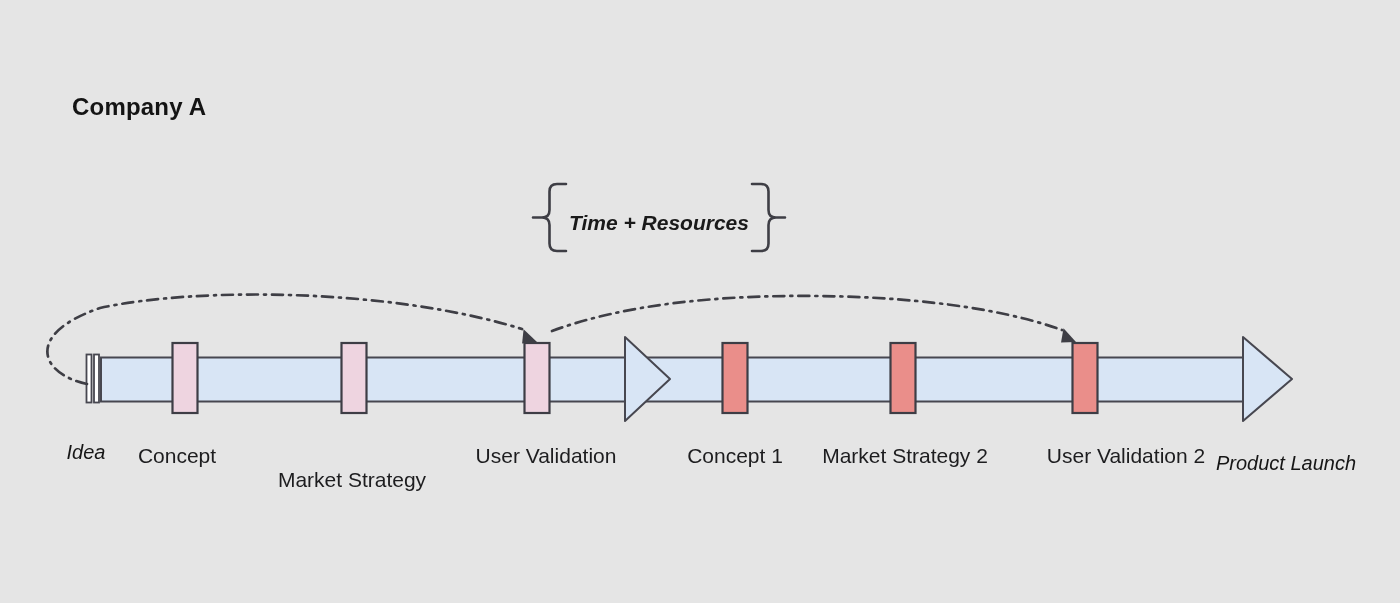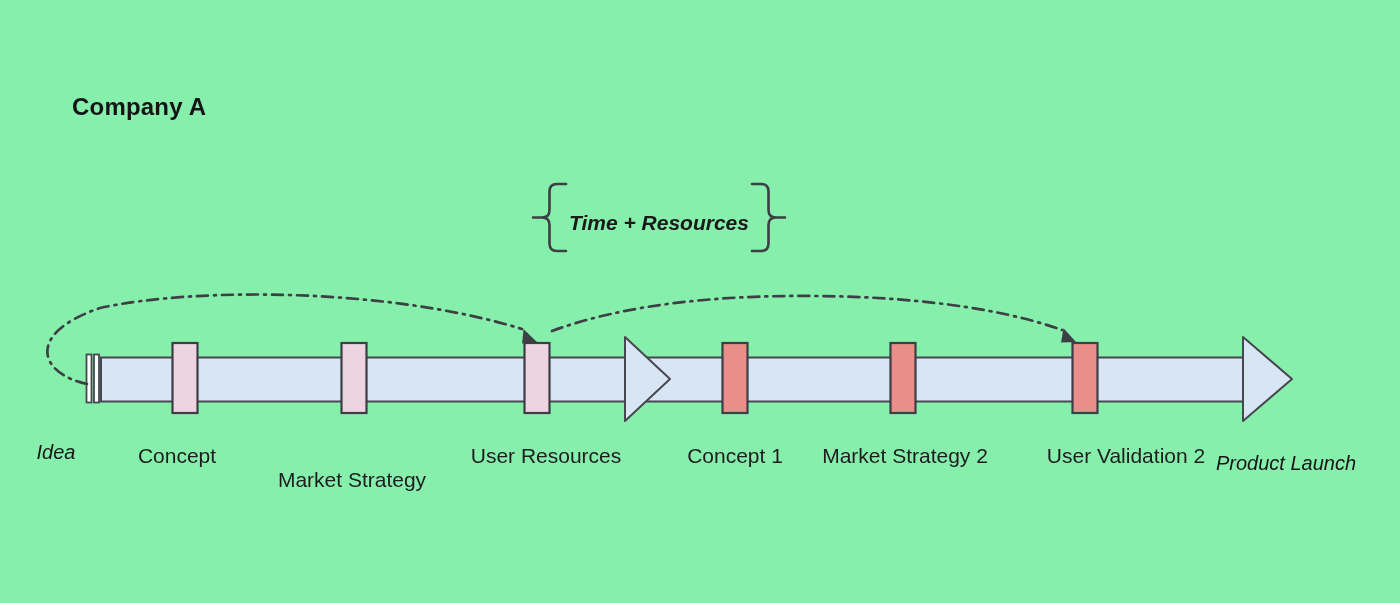--- a/index.html
+++ b/index.html
@@ -1,20 +1,20 @@
 <!DOCTYPE html>
 <html><head>
 <meta charset="utf-8">
 <style>
   html, body { margin: 0; padding: 0; background: #ffffff; }
   .canvas {
     position: relative;
     width: 1400px;
     height: 603px;
-    background: #86efac;
+    background: #e5e5e5;
     font-family: "Liberation Sans", sans-serif;
     overflow: hidden;
   }
   .title {
     position: absolute;
     left: 72px;
     top: 93px;
     font-size: 24px;
     font-weight: 700;
     color: #141414;
@@ -82,22 +82,22 @@
 
     <path d="M 552 331 C 625 304, 720 295, 815 296 C 935 297, 1015 313, 1062 330" fill="none" stroke-width="2.7" stroke-dasharray="11 6 2 6" stroke-linecap="round" stroke="#3e3e45"></path>
     <polygon points="1076,342 1059,334.5 1062.5,348.5" transform="rotate(24 1076 342)" fill="#3e3e45"></polygon>
 
     <path d="M 566 184 L 557 184 Q 549.5 184 549.5 191.5 L 549.5 210 Q 549.5 217.5 542 217.5 L 533 217.5 M 542 217.5 Q 549.5 217.5 549.5 225 L 549.5 243.5 Q 549.5 251 557 251 L 566 251" fill="none" stroke-width="2.6" stroke-linecap="round" stroke="#3e3e45"></path>
     <path d="M 752 184 L 761 184 Q 768.5 184 768.5 191.5 L 768.5 210 Q 768.5 217.5 776 217.5 L 785 217.5 M 776 217.5 Q 768.5 217.5 768.5 225 L 768.5 243.5 Q 768.5 251 761 251 L 752 251" fill="none" stroke-width="2.6" stroke-linecap="round" stroke="#3e3e45"></path>
   </svg>
 
   <div class="brace-label">Time + Resources</div>
 
-  <div class="lbl italic" style="left:56px; top:441px;">Idea</div>
+  <div class="lbl italic" style="left:86px; top:441px;">Idea</div>
   <div class="lbl" style="left:177px;">Concept</div>
   <div class="lbl" style="left:352px;margin-top:24px;">Market Strategy</div>
-  <div class="lbl" style="left:546px;">User Resources</div>
+  <div class="lbl" style="left:546px;">User Validation</div>
   <div class="lbl" style="left:735px;">Concept 1</div>
   <div class="lbl" style="left:905px;text-align:center;">Market Strategy 2</div>
   <div class="lbl" style="left:1090px;margin-left:36px;">User Validation 2</div>
   <div class="lbl italic" style="left:1286px; top:452px;">Product Launch</div>
 
 </div>
 
 </body></html>

